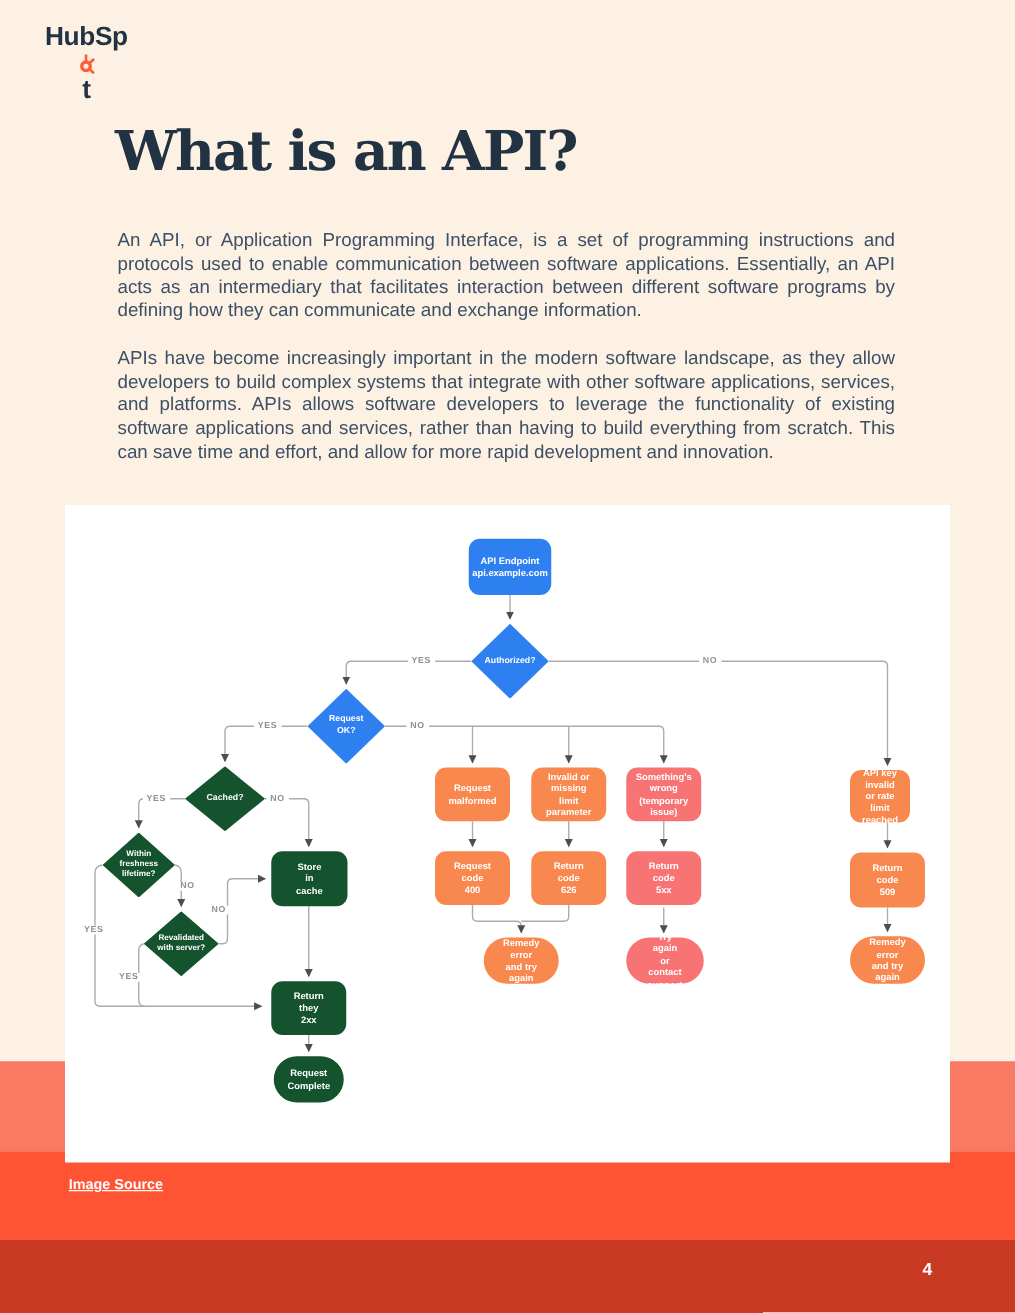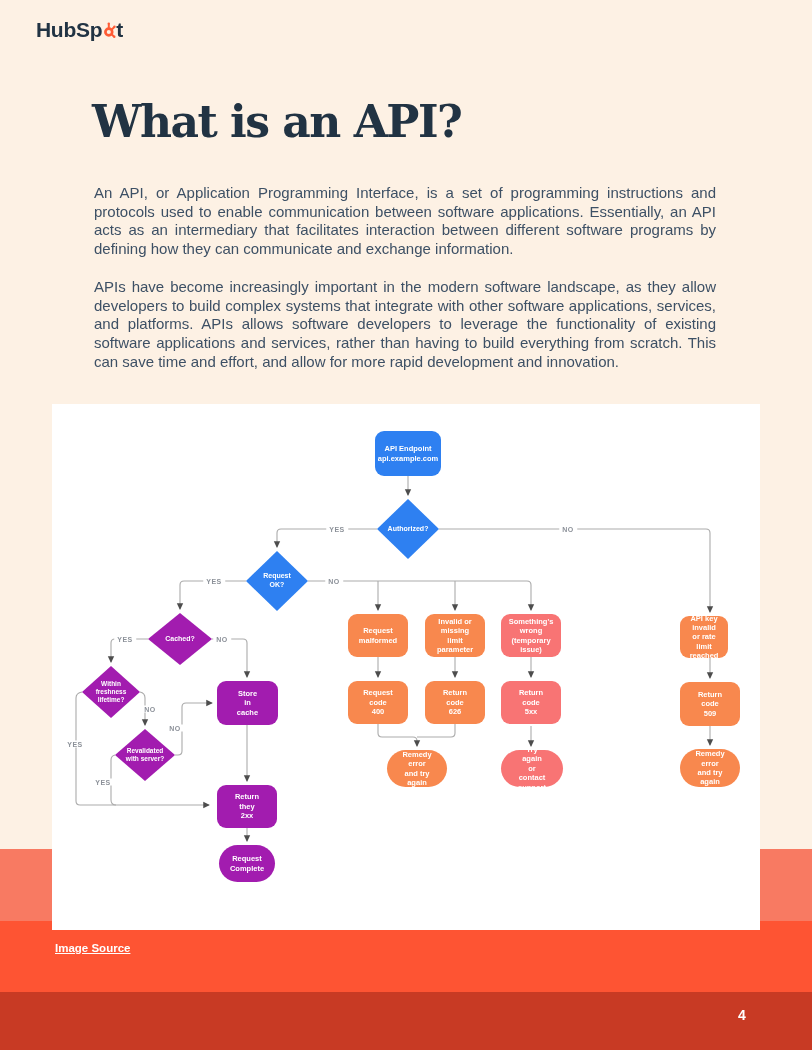--- a/index.html
+++ b/index.html
@@ -2,21 +2,21 @@
 <html><head>
 <meta charset="utf-8">
 <style>
   html,body{margin:0;padding:0;}
   body{
     width:812px;height:1050px;position:relative;overflow:hidden;
     background:#fdf1e4;font-family:"Liberation Sans",sans-serif;
   }
   
   .logo{position:absolute;left:36px;top:18px;display:flex;align-items:center;
-    font-size:21px;font-weight:800;color:#213343;letter-spacing:-0.3px;}
+    font-size:21px;font-weight:800;color:#213343;letter-spacing:-0.3px;flex-direction:column;}
   .logo svg{margin:0 0.5px 0 0.5px;}
   
   .title{position:absolute;left:92px;top:96px;width:640px;margin:0;
     font-family:"DejaVu Serif","Liberation Serif",serif;font-weight:bold;
     font-size:44px;letter-spacing:-1.5px;color:#213343;}
   .bodycopy{position:absolute;left:94px;top:184px;width:626px;
     font-size:15px;line-height:18.7px;color:#3d5065;text-align:justify;}
   .bodycopy p{margin:0 4px 19px 0;}
   
   .band{position:absolute;left:0;width:812px;z-index:1;}
@@ -32,21 +32,21 @@
     background:#ffffff;z-index:2;}
   .card svg.wires{position:absolute;left:0;top:0;z-index:1;}
   .node{position:absolute;z-index:3;display:flex;align-items:center;justify-content:center;
     text-align:center;color:#fff;font-weight:bold;font-size:7.5px;line-height:1.25;
     box-sizing:border-box;padding:17px;}
   .box{border-radius:9px;}
   .stadium{border-radius:19px;}
   .diamond{clip-path:polygon(50% 0,100% 50%,50% 100%,0 50%);font-size:7px;padding:4px 9px;}
   .diamond.small{font-size:6.5px;line-height:1.2;padding:4px 10px;}
   .blue{background:#2e80f1;}
-  .green{background:#a21caf;}
+  .green{background:#14532d;}
   .orange{background:#f8884e;}
   .pink{background:#f87474;}
   .pre{white-space:pre-line;}
   .elabel{position:absolute;z-index:2;transform:translate(-50%,-50%);
     background:#ffffff;color:#8c9199;font-size:7px;font-weight:bold;
     letter-spacing:0.5px;padding:0 3px;}
 </style>
 </head>
 <body>
 

